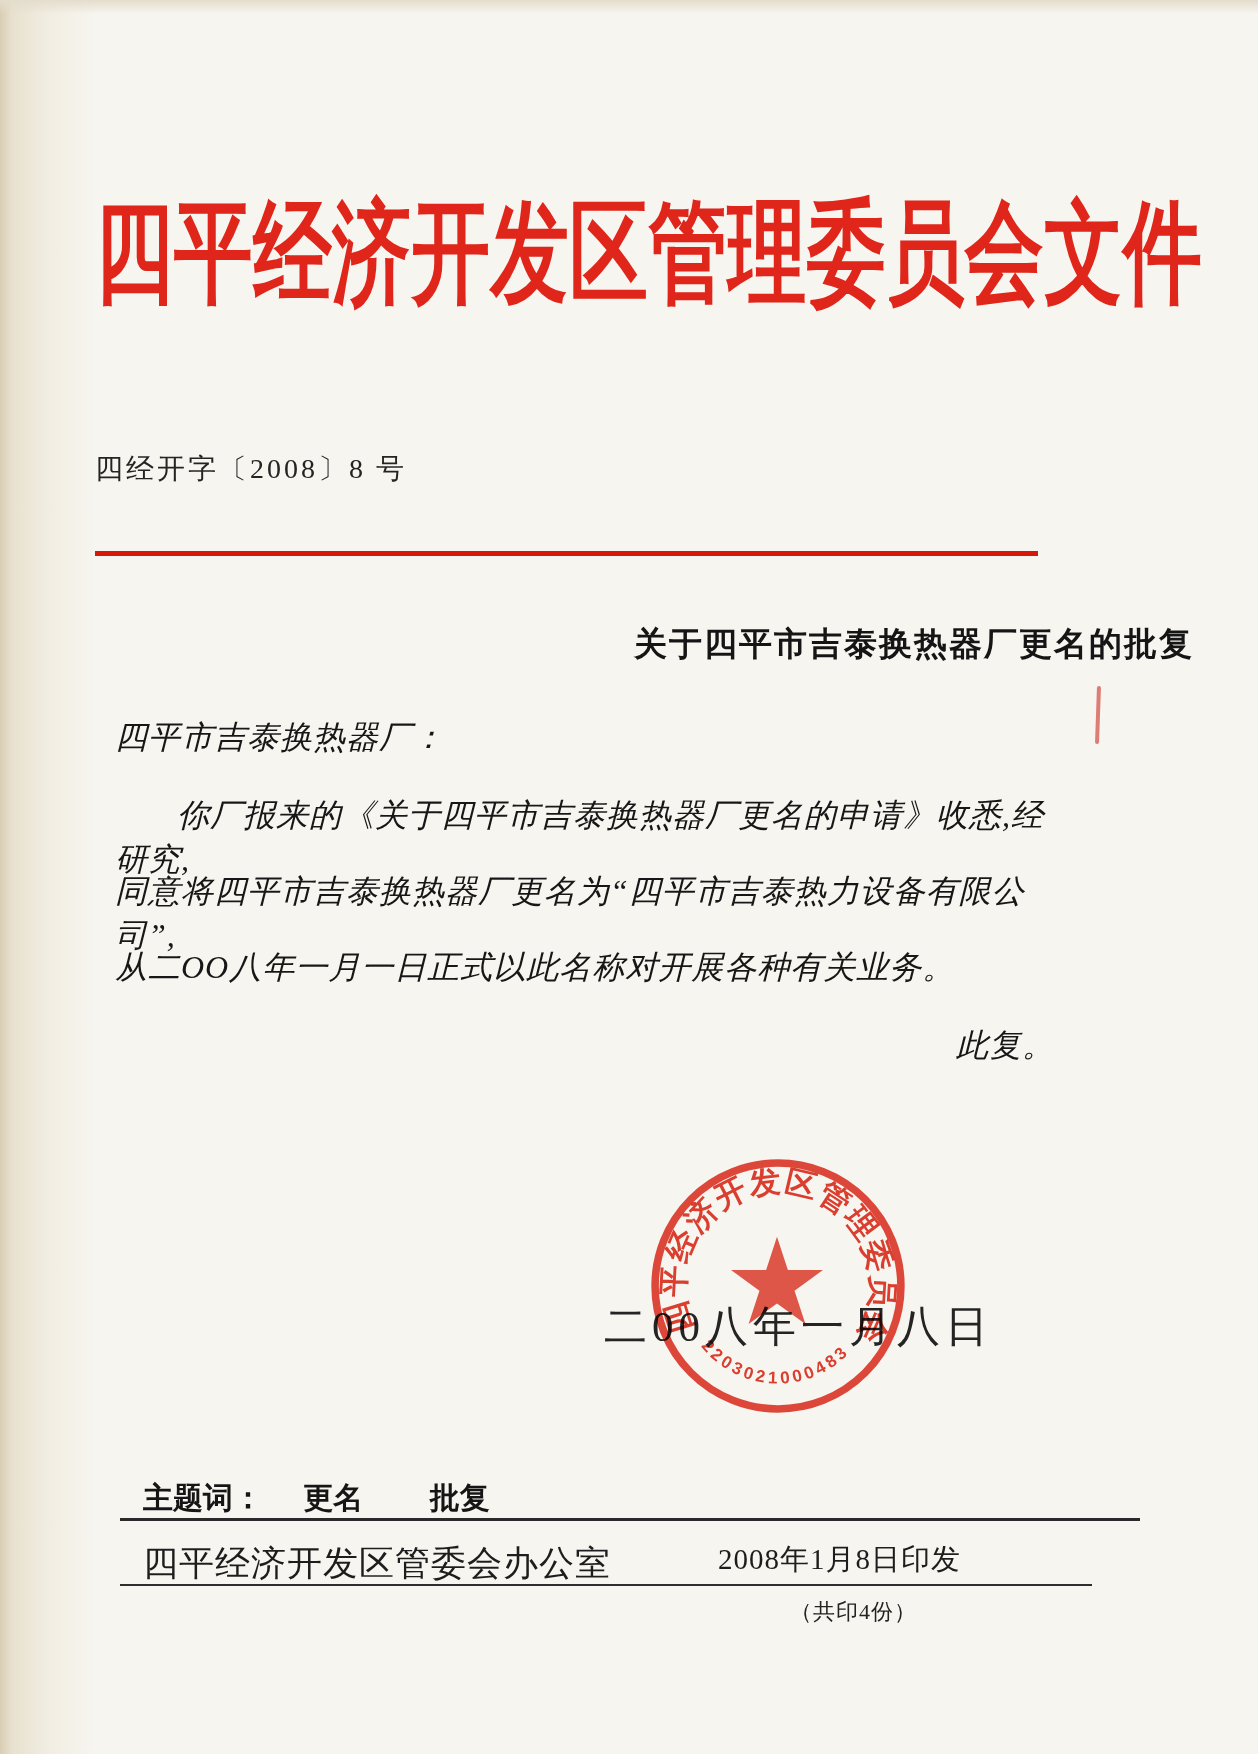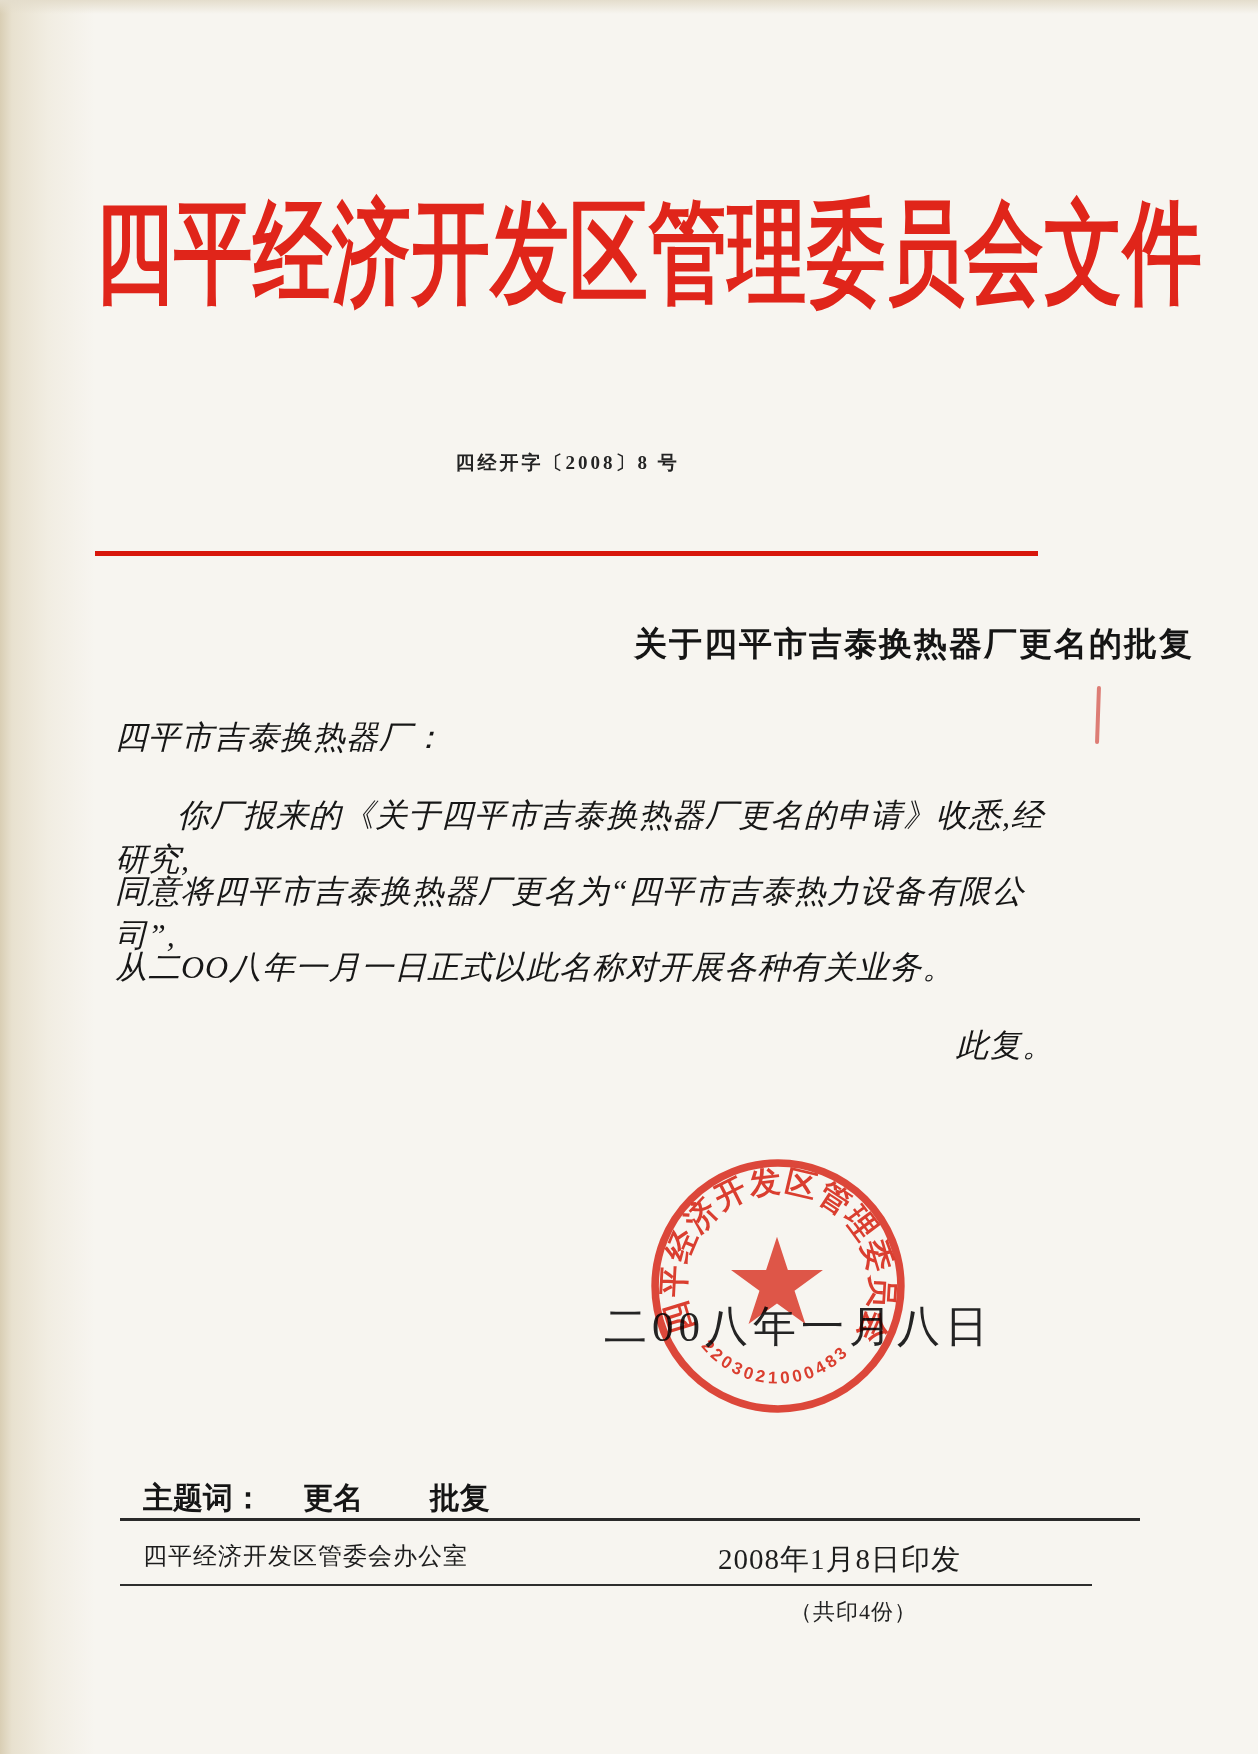--- a/index.html
+++ b/index.html
@@ -29,21 +29,21 @@
   }
   .header-banner span{
     display:inline-block;
     font-size:112px;line-height:130px;font-weight:700;
     color:#e0251a;
     transform:scaleX(0.70);transform-origin:0 50%;
     letter-spacing:1px;
   }
   .doc-number{
     position:absolute;left:95px;top:450px;width:945px;
-    text-align:center;font-size:19px;letter-spacing:3px;color:#242424;font-weight:bold;
+    font-size:28px;letter-spacing:3px;color:#242424;
   }
   .red-rule{
     position:absolute;left:95px;top:551px;width:943px;height:5px;
     background:#d8170b;
   }
   .doc-title{
     position:absolute;left:64px;top:622px;width:1130px;
     text-align:right;
     font-family:"Liberation Sans","DejaVu Sans",sans-serif;
     font-weight:700;font-size:33px;letter-spacing:2px;color:#151515;
@@ -63,21 +63,21 @@
     mix-blend-mode:multiply;opacity:.94;
   }
   .footer-keywords{
     position:absolute;left:143px;top:1478px;
     font-family:"Liberation Sans","DejaVu Sans",sans-serif;
     font-weight:700;font-size:30px;color:#151515;white-space:nowrap;
   }
   .footer-keywords .kw1{margin-left:32px;}
   .footer-keywords .kw2{margin-left:58px;margin-top:23px;}
   .footer-rule-top{position:absolute;left:120px;top:1518px;width:1020px;height:3px;background:#2a2a2a;}
-  .footer-office{position:absolute;left:143px;top:1540px;font-size:24px;letter-spacing:1px;color:#1d1d1d;}
+  .footer-office{position:absolute;left:143px;top:1540px;font-size:35px;letter-spacing:1px;color:#1d1d1d;}
   .footer-printdate{position:absolute;left:718px;top:1540px;font-size:29px;letter-spacing:1px;color:#1d1d1d;}
   .footer-rule-bottom{position:absolute;left:120px;top:1584px;width:972px;height:2px;background:#2e2e2e;}
   .footer-copies{position:absolute;left:790px;top:1597px;font-size:22px;letter-spacing:1px;color:#222;}
 </style>
 </head>
 <body>
 
 <div class="edge-shade"></div>
 <div class="top-shade"></div>
 <div class="artifact-red"></div>

